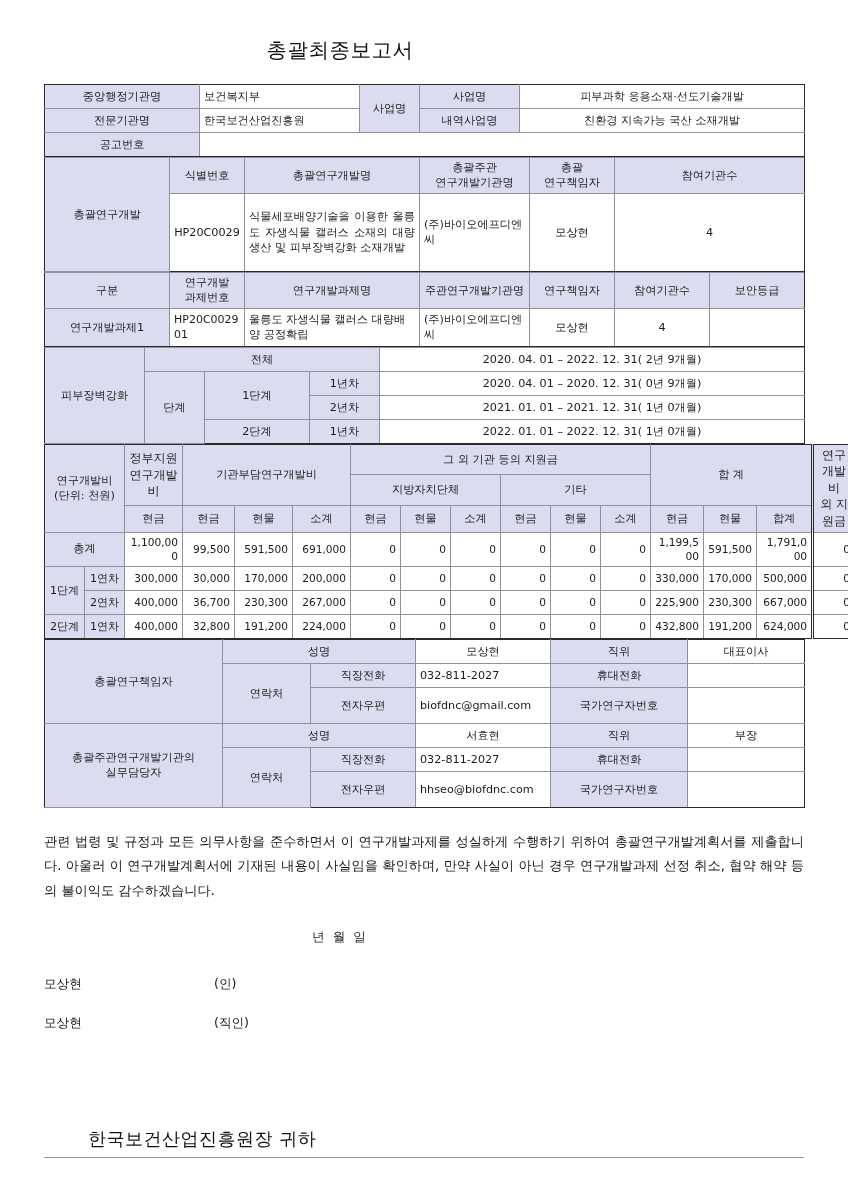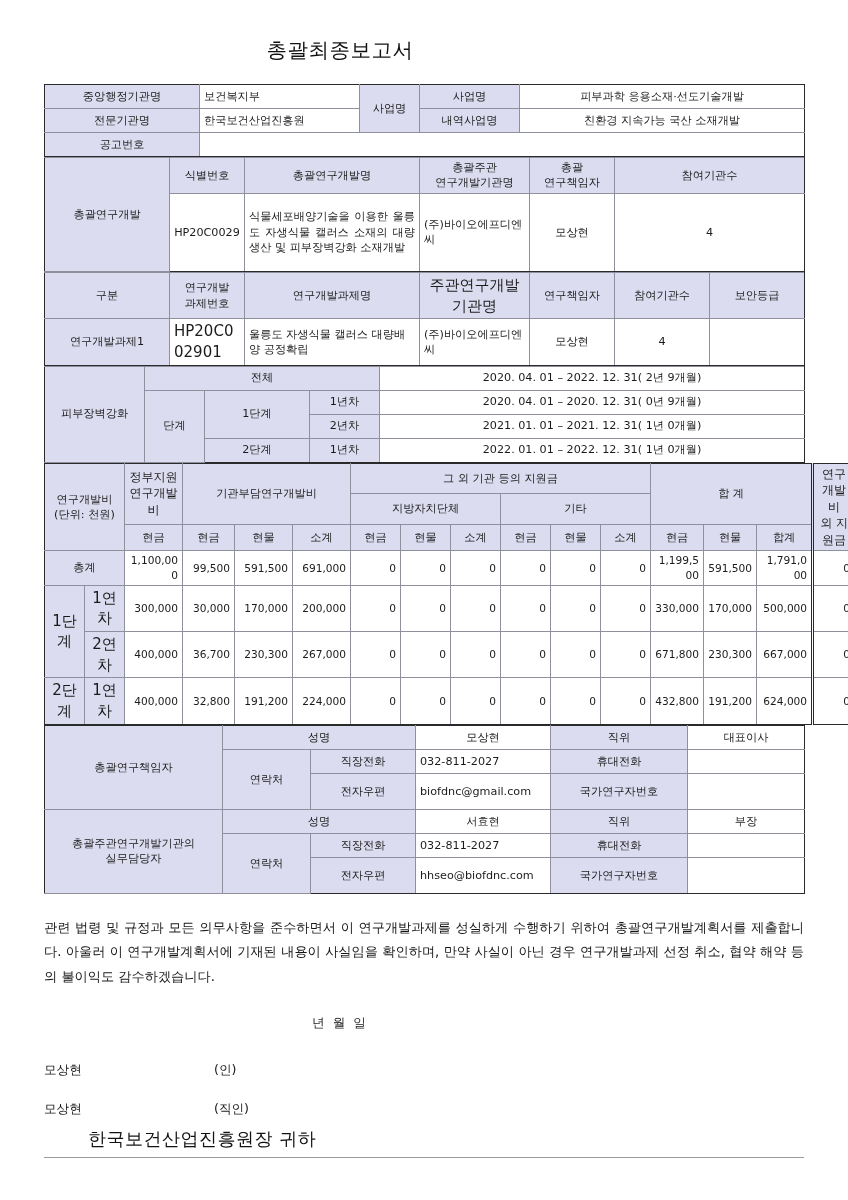--- a/index.html
+++ b/index.html
@@ -45,21 +45,21 @@
   .hd { background: #dcdcf0; text-align: center; }
   .val { background: #ffffff; text-align: left; }
   .ctr { text-align: center; }
   .thick-t { border-top: 1.6px solid #2a2a2a !important; }
   .thick-b { border-bottom: 1.6px solid #2a2a2a !important; }
   .thick-l { border-left: 1.6px solid #2a2a2a !important; }
   .thick-r { border-right: 1.6px solid #2a2a2a !important; }
   .dbl-l { border-left: 3px double #2a2a2a !important; }
 
   .tiny { font-size: 12px; line-height: 1.25; }
-  .sm { font-size: 15px; }
+  .sm { font-size: 11px; }
   .num { font-size: 10.6px; text-align: right; padding-right: 4px; font-family: "DejaVu Sans", sans-serif; }
 
   .declaration {
     width: 760px;
     margin-top: 22px;
     font-size: 13.2px;
     line-height: 1.85;
     text-align: justify;
     text-justify: inter-character;
     color: #161616;
@@ -330,21 +330,21 @@
         <td class="val num">400,000</td>
         <td class="val num">36,700</td>
         <td class="val num">230,300</td>
         <td class="val num">267,000</td>
         <td class="val num">0</td>
         <td class="val num">0</td>
         <td class="val num">0</td>
         <td class="val num">0</td>
         <td class="val num">0</td>
         <td class="val num">0</td>
-        <td class="val num">671,800</td>
+        <td class="val num">225,900</td>
         <td class="val num">230,300</td>
         <td class="val num">667,000</td>
         <td class="val num thick-r dbl-l">0</td>
       </tr>
 
       <tr>
         <td class="hd thick-t thick-l thick-b sm">2단계</td>
         <td class="hd thick-t thick-b sm">1연차</td>
         <td class="val num thick-t thick-b">400,000</td>
         <td class="val num thick-t thick-b">32,800</td>

